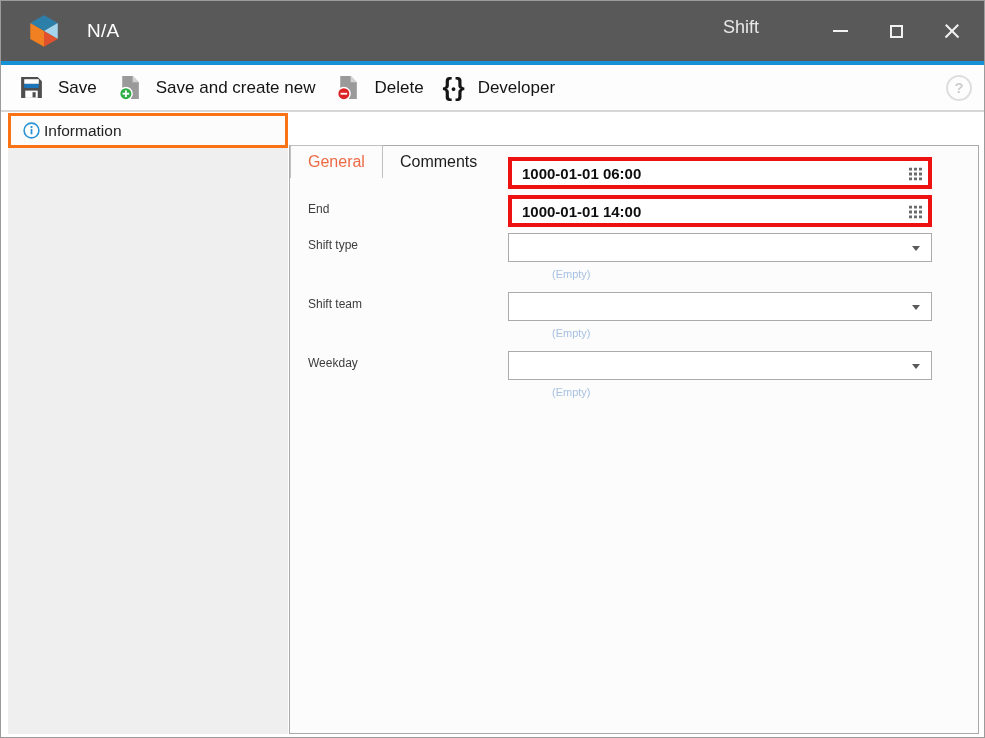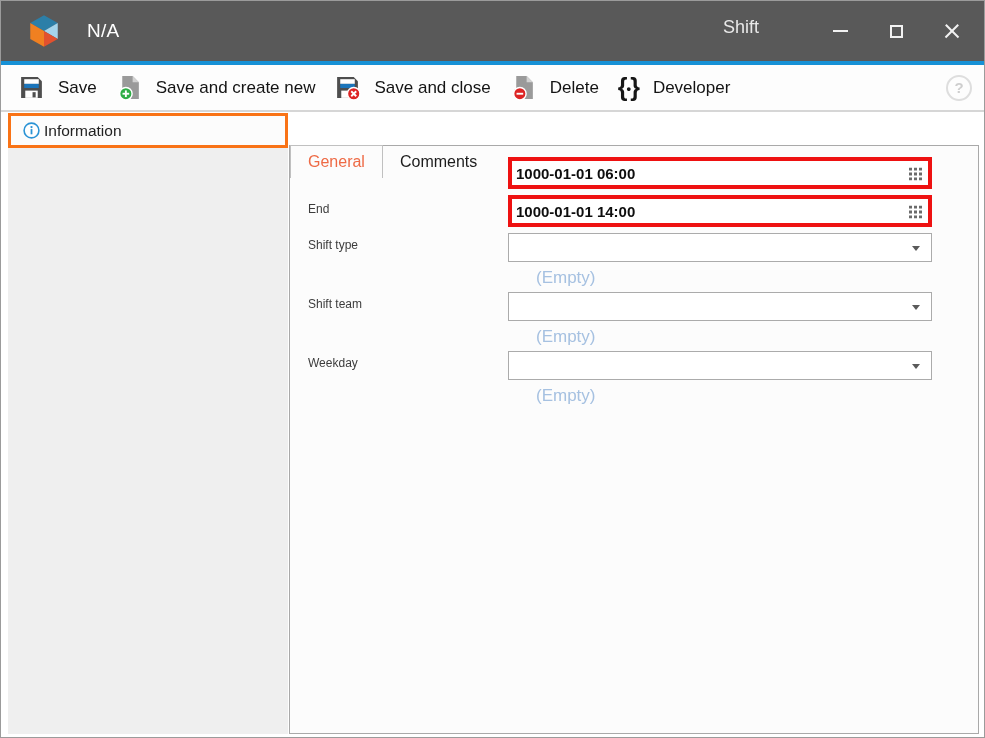--- a/index.html
+++ b/index.html
@@ -106,33 +106,33 @@
   .form-label {
     position:absolute; left:18px;
     font-size:12px; color:#3c3c3c; white-space:nowrap;
   }
   .datetime-field {
     position:absolute; left:218px; width:424px; height:32px;
     background:#ffffff;
     border:4px solid #ee1111;
     display:flex; align-items:center;
   }
-  .field-value { padding-left:4px; font-size:15px; font-weight:bold; color:#0e0e0e; }
+  .field-value { padding-left:10px; font-size:15px; font-weight:bold; color:#0e0e0e; }
   .grid-icon { position:absolute; right:6px; top:50%; transform:translateY(-50%); width:13px; height:13px; }
   .dropdown-field {
     position:absolute; left:218px; width:424px; height:29px;
     background:#ffffff; border:1px solid #ababab;
   }
   .dd-arrow {
     position:absolute; right:11px; top:50%; transform:translateY(-38%);
     width:0; height:0;
     border-left:4.5px solid transparent; border-right:4.5px solid transparent;
     border-top:5.5px solid #5a5a5a;
   }
-  .empty-hint { position:absolute; left:246px; font-size:17px; color:#a6c1e1; }
+  .empty-hint { position:absolute; left:262px; font-size:11px; color:#a6c1e1; }
 </style>
 </head>
 <body>
 
 <div class="window">
 
   <div class="titlebar">
     <div class="logo">
       <svg width="38" height="38" viewBox="0 0 36 36">
         <polygon points="18,3 31,10.5 18,18 5,10.5" fill="#2c7fa8"></polygon>
@@ -181,33 +181,20 @@
           <path d="M6 2 h10 l6 6 v16 h-16 z" fill="#9a9a9a"></path>
           <path d="M16 2 l6 6 h-6 z" fill="#d2d2d2"></path>
           <circle cx="9.5" cy="19" r="6" fill="#2fae47" stroke="#ffffff" stroke-width="1.4"></circle>
           <rect x="8.6" y="15.8" width="1.8" height="6.4" fill="#ffffff"></rect>
           <rect x="6.3" y="18.1" width="6.4" height="1.8" fill="#ffffff"></rect>
         </svg>
       </span>
       <span>Save and create new</span>
     </div>
 
-    <div class="tb-btn">
-      <span class="tb-icon">
-        <svg width="27" height="27" viewBox="0 0 26 26">
-          <path d="M3 3 h16 l4 4 v16 h-20 z" fill="#4e4e4e"></path>
-          <rect x="6" y="5" width="14" height="4.5" fill="#ffffff"></rect>
-          <rect x="6" y="9.5" width="14" height="4" fill="#1b75bb"></rect>
-          <rect x="7" y="16" width="12" height="7" fill="#ffffff"></rect>
-          <circle cx="19" cy="19" r="6" fill="#dd2424" stroke="#ffffff" stroke-width="1.3"></circle>
-          <path d="M16.6 16.6 L21.4 21.4 M21.4 16.6 L16.6 21.4" stroke="#ffffff" stroke-width="1.8"></path>
-        </svg>
-      </span>
-      <span>Save and close</span>
-    </div>
 
     <div class="tb-btn">
       <span class="tb-icon">
         <svg width="27" height="27" viewBox="0 0 26 26">
           <path d="M6 2 h10 l6 6 v16 h-16 z" fill="#9a9a9a"></path>
           <path d="M16 2 l6 6 h-6 z" fill="#d2d2d2"></path>
           <circle cx="9.5" cy="19" r="6" fill="#dd2424" stroke="#ffffff" stroke-width="1.4"></circle>
           <rect x="6.3" y="18.1" width="6.4" height="1.8" fill="#ffffff"></rect>
         </svg>
       </span>

